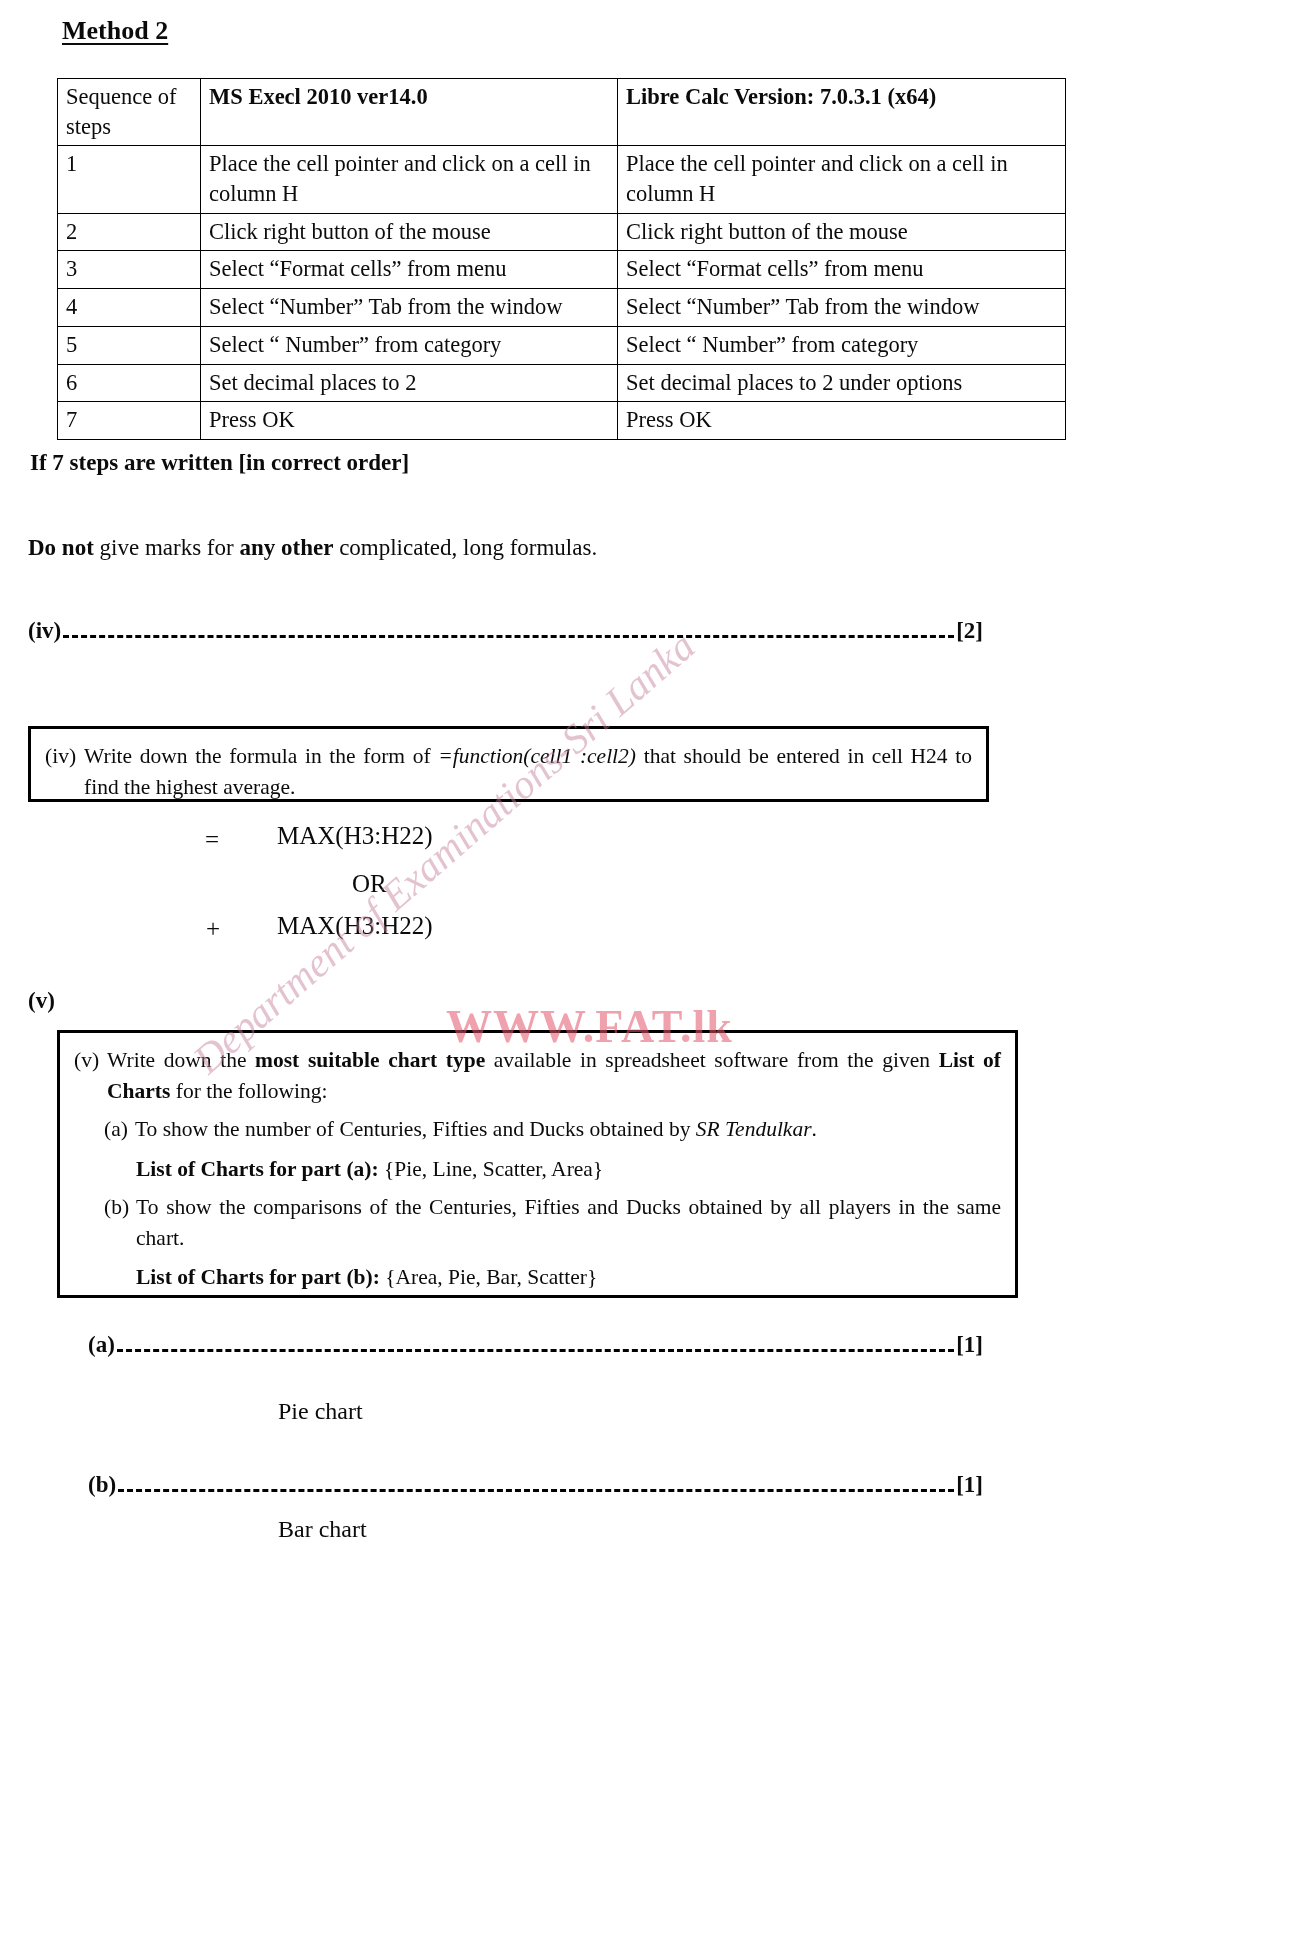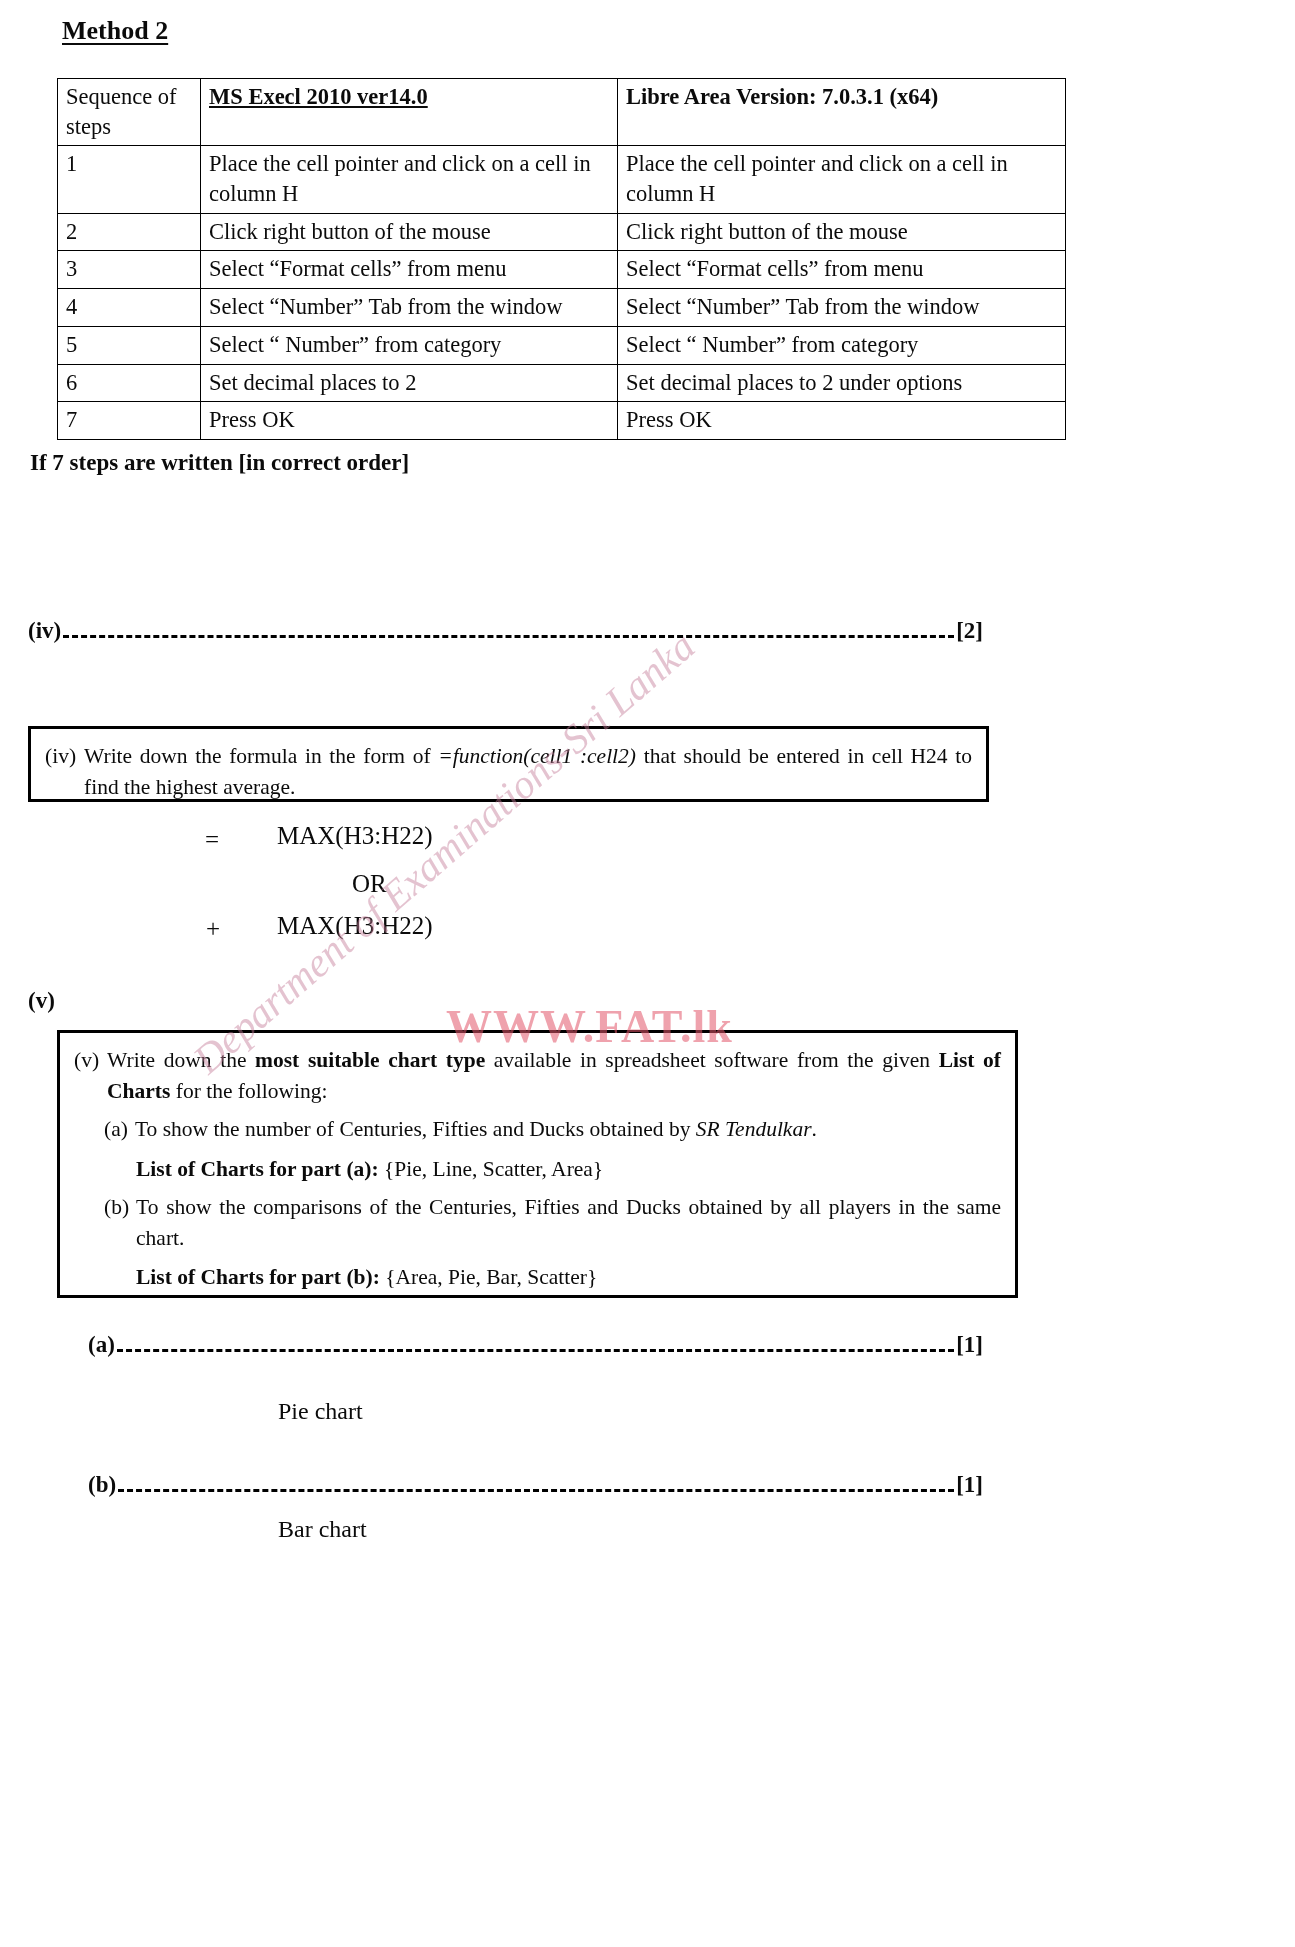--- a/index.html
+++ b/index.html
@@ -85,21 +85,21 @@
     text-align: left;
     font-weight: normal;
   }
   .steps-table th {
     font-weight: bold;
   }
   .steps-table th.col-seq {
     font-weight: normal;
   }
   .col-seq  { width: 126px; }
-  .col-ms   { width: 400px; text-decoration: underline; }
+  .col-ms   { width: 400px; }
   .col-lc   { width: 431px; }
   .hdr-row th { height: 52px; }
 
   
   .txt {
     position: absolute;
     font-size: 23px;
     line-height: 1.38;
     z-index: 3;
   }
@@ -222,21 +222,21 @@
     <div class="wm-diag wm-fat">WWW.FAT.lk</div>
   </div>
 
   <div class="method-title">Method 2</div>
 
   <table class="steps-table">
     <thead>
       <tr class="hdr-row">
         <th class="col-seq">Sequence of steps</th>
         <th class="col-ms">MS Execl  2010 ver14.0</th>
-        <th class="col-lc">Libre Area Version: 7.0.3.1 (x64)</th>
+        <th class="col-lc">Libre Calc Version: 7.0.3.1 (x64)</th>
       </tr>
     </thead>
     <tbody>
       <tr>
         <td>1</td>
         <td>Place the cell pointer and click on a cell in column H</td>
         <td>Place the cell pointer and click on a cell in column H</td>
       </tr>
       <tr>
         <td>2</td>
@@ -265,20 +265,21 @@
       </tr>
       <tr>
         <td>7</td>
         <td>Press OK</td>
         <td>Press OK</td>
       </tr>
     </tbody>
   </table>
 
   <div class="txt line-if">If  7 steps are written  [in correct order]</div>
+  <div class="txt line-donot"><span class="bold">Do not</span><span> give marks for </span><span class="bold">any other</span><span> complicated, long formulas.</span></div>
 
   <div class="ansline ansline-iv">
     <span class="lead">(iv)</span>
     <span class="dots"></span>
     <span class="marks">[2]</span>
   </div>
 
   <div class="qbox qbox-iv">
     <div class="qinner">
       <div class="q-row">

